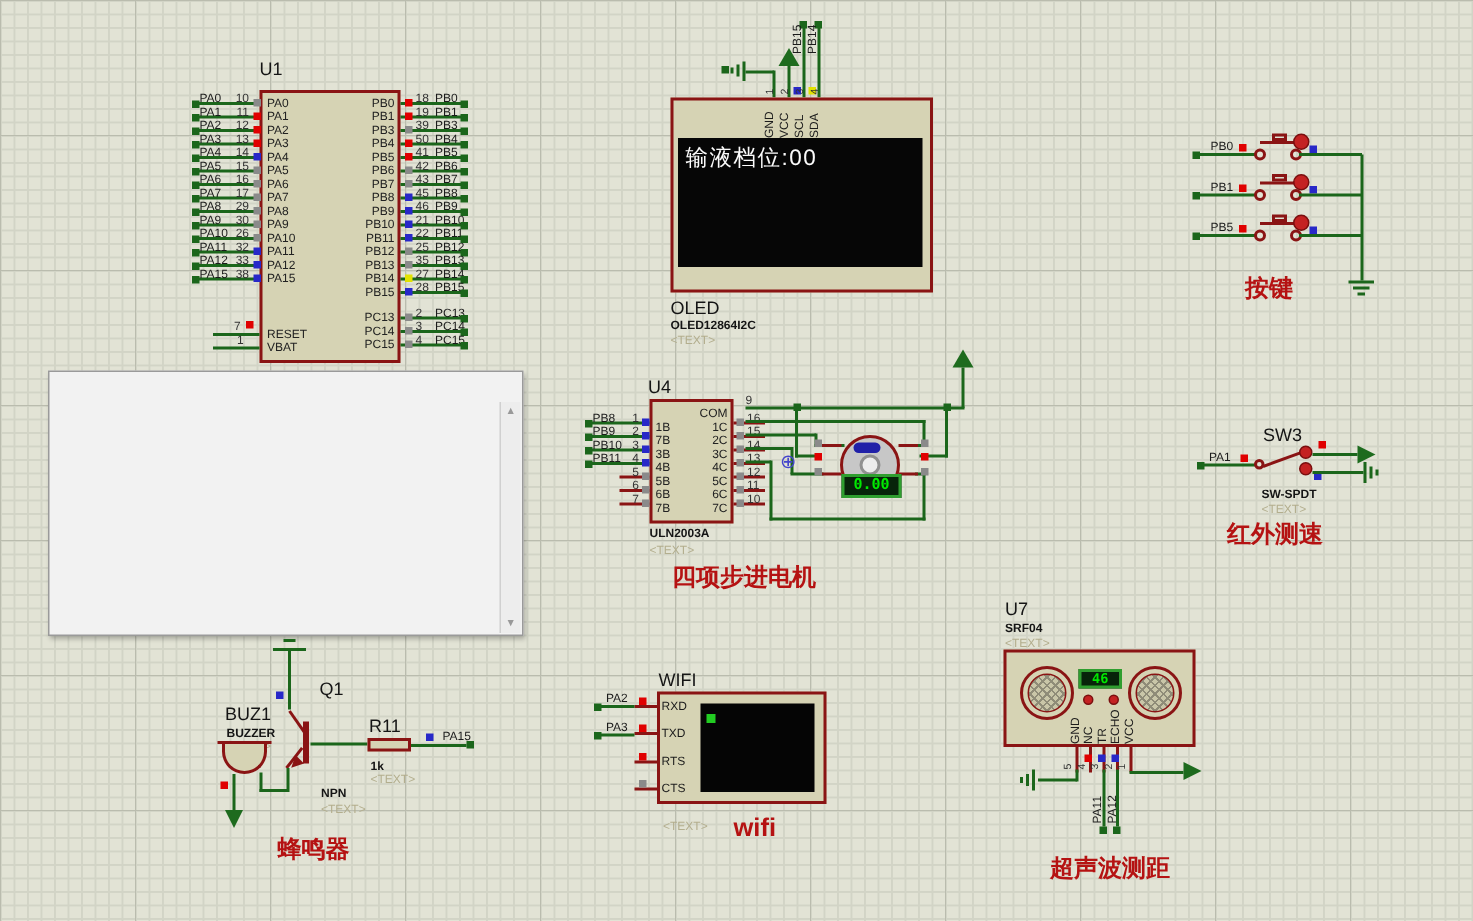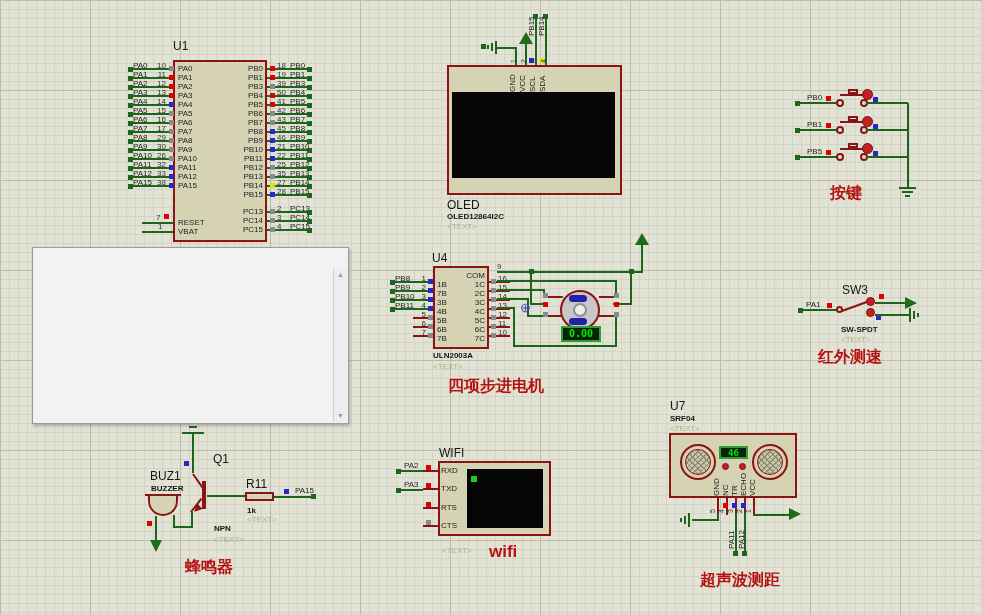--- a/index.html
+++ b/index.html
@@ -395,20 +395,21 @@
     </div>
 
     <div class="a comp" style="left:7px;top:65px;width:175px;height:130px"></div>
     <div class="a" style="left:68px;top:68px;height:24px;display:flex">
       <span class="vt lbl" style="width:10px;height:24px">GND</span>
         <span class="vt lbl" style="width:10px;height:24px">VCC</span>
         <span class="vt lbl" style="width:10px;height:24px">SCL</span>
         <span class="vt lbl" style="width:10px;height:24px">SDA</span>
     </div>
     <div class="a" style="left:12px;top:92px;width:163px;height:86px;background:#060606">
+      <div class="screenline">输液档位:00</div>
     </div>
     <span class="a ref" style="left:7px;top:199px">OLED</span>
     <span class="a part" style="left:7px;top:212px">OLED12864I2C</span>
     <span class="a ttag" style="left:7px;top:222px">&lt;TEXT&gt;</span>
   </div>
 
   <div class="a" style="left:32px;top:247px;width:317px;height:177px;background:#f2f2f2;border:1px solid #9a9a9a;box-shadow:1px 2px 3px rgba(0,0,0,.25)">
     <div class="a" style="left:300px;top:20px;width:14px;height:154px;background:#ededed;border-left:1px solid #d0d0d0">
       <div style="text-align:center;font-size:7px;color:#999;padding-top:3px">▲</div>
       <div class="a" style="bottom:3px;left:0;right:0;text-align:center;font-size:7px;color:#999">▼</div>
@@ -585,21 +586,21 @@
     <i class="st gray" style="left:614px;top:293px"></i>
     <i class="st red" style="left:614px;top:302px"></i>
     <i class="st gray" style="left:614px;top:312px"></i>
 
     <div class="a circ" style="left:560px;top:290px;width:40px;height:40px;background:#c7c7c7;border:2px solid var(--pin)">
       <i style="left:7px;top:3px;width:18px;height:7px;background:#2020a8;border-radius:4px"></i>
       <i style="left:7px;top:26px;width:18px;height:7px;background:#2020a8;border-radius:4px"></i>
       <i class="circ" style="left:11px;top:11px;width:14px;height:14px;background:#ececec;border:2px solid #909090"></i>
     </div>
     <span class="a" style="left:520px;top:300px;font-size:13px;color:#4444cc">⊕</span>
-    <div class="a disp" style="left:561px;top:326px;width:40px;height:16px;font-size:10px;line-height:12px">0.00</div>
+    <div class="a disp" style="left:561px;top:316px;width:40px;height:16px;font-size:10px;line-height:12px">0.00</div>
   </div>
 
   <div class="a" style="left:790px;top:85px;width:192px;height:125px">
     <div class="a" style="left:0;top:3px;width:130px;display:flex;flex-direction:column">
 
         <div style="position:relative;height:27px;flex:0 0 27px">
           <i class="gsq" style="left:5px;top:13px"></i>
           <i class="wh" style="left:7px;top:14px;width:41px"></i>
           <span class="a lbl" style="left:17px;top:5px">PB0</span>
           <i class="st red" style="left:36px;top:8px"></i>

